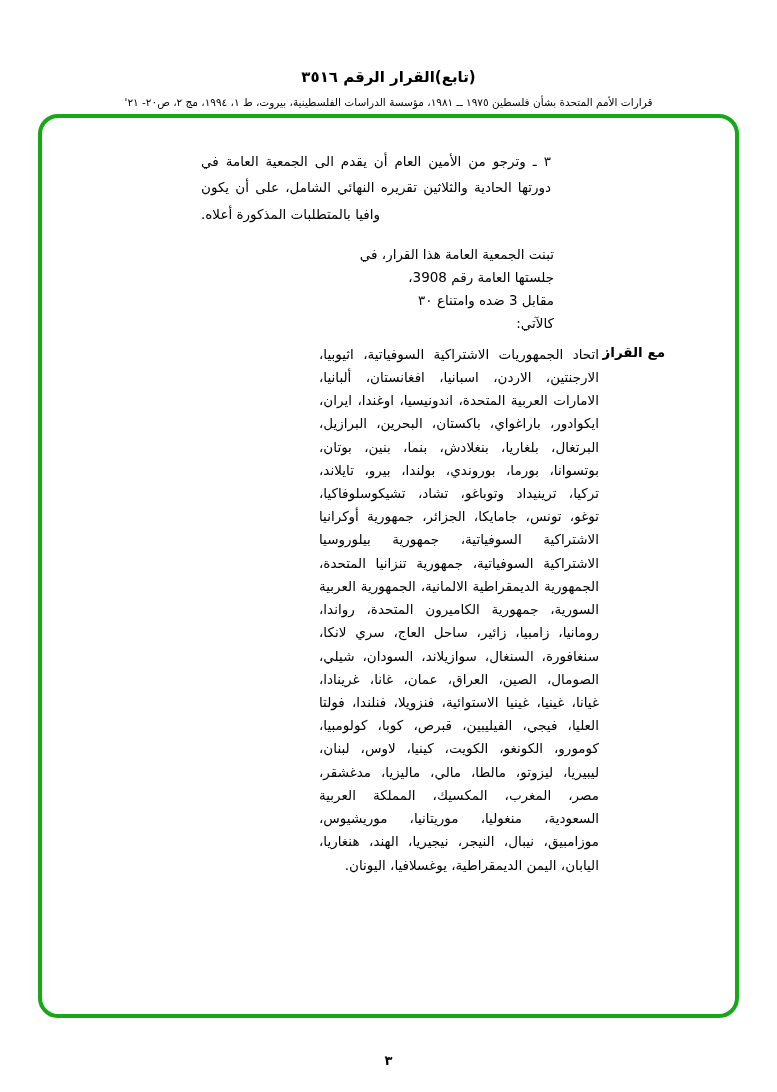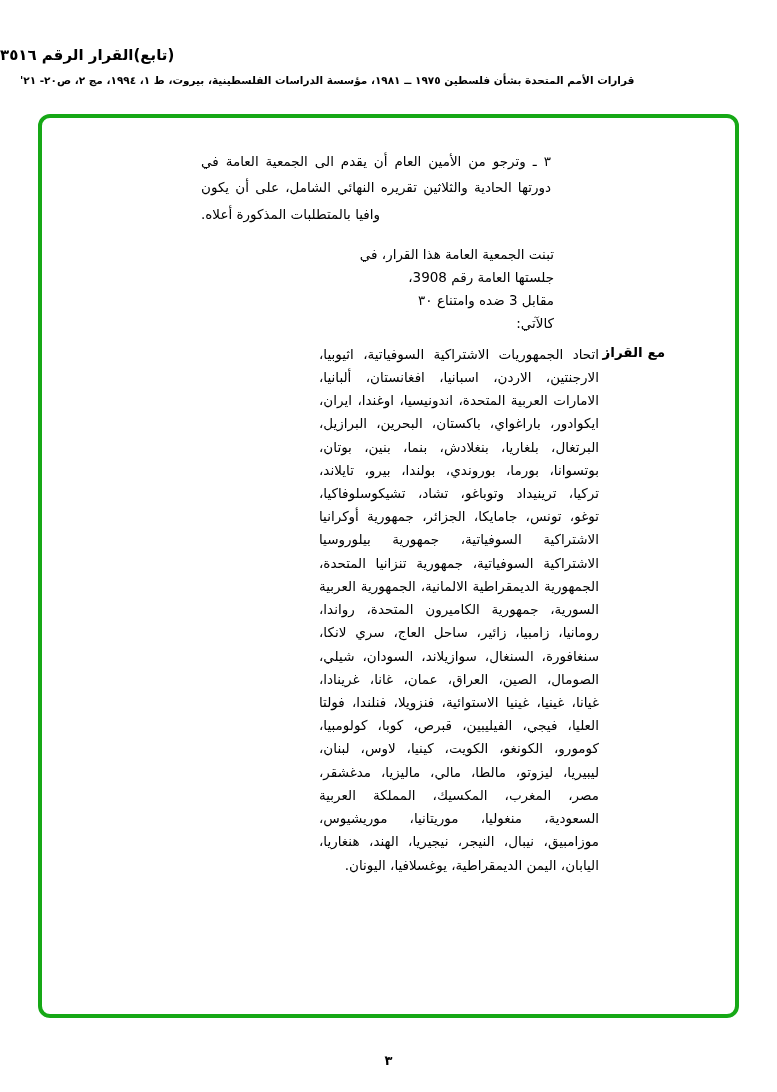--- a/index.html
+++ b/index.html
@@ -16,45 +16,45 @@
     overflow: hidden;
   }
   .page {
     width: 777px;
     height: 1092px;
     position: relative;
     box-sizing: border-box;
     padding: 0;
   }
   .header {
-    text-align: left;
-    padding-top: 46px;
+    text-align: center;
+    padding-top: 68px;
   }
   .header-title {
     font-size: 15px;
     font-weight: bold;
     letter-spacing: 1px;
     direction: rtl;
   }
   .header-source {
     font-size: 10.5px;
-    font-weight: bold;
+    font-weight: normal;
     margin-top: 9px;
     direction: rtl;
     padding: 0 20px;
     line-height: 1.4;
   }
   .frame {
     position: absolute;
     top: 114px;
     right: 38px;
     left: 38px;
     height: 904px;
     border: 4px solid #16a816;
-    border-radius: 12px;
+    border-radius: 20px;
     box-sizing: border-box;
     background: #ffffff;
   }
   .content {
     position: absolute;
     top: 30px;
     right: 24px;
     left: 24px;
     bottom: 14px;
     direction: rtl;

